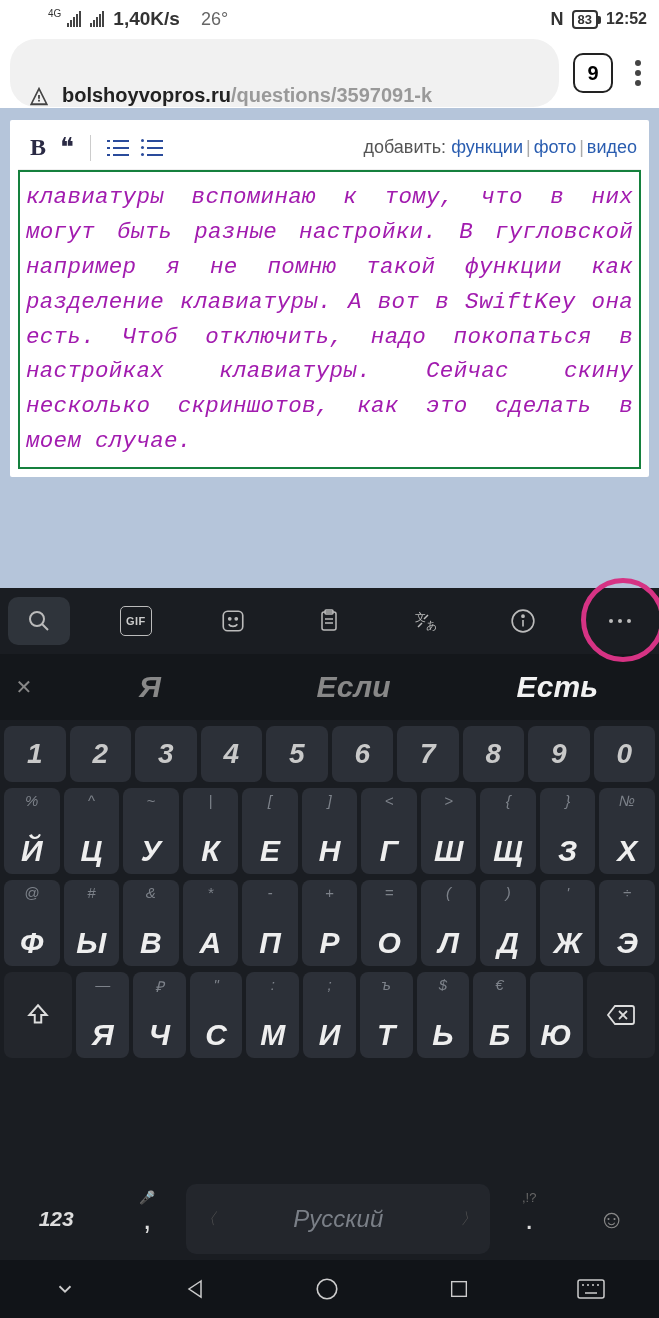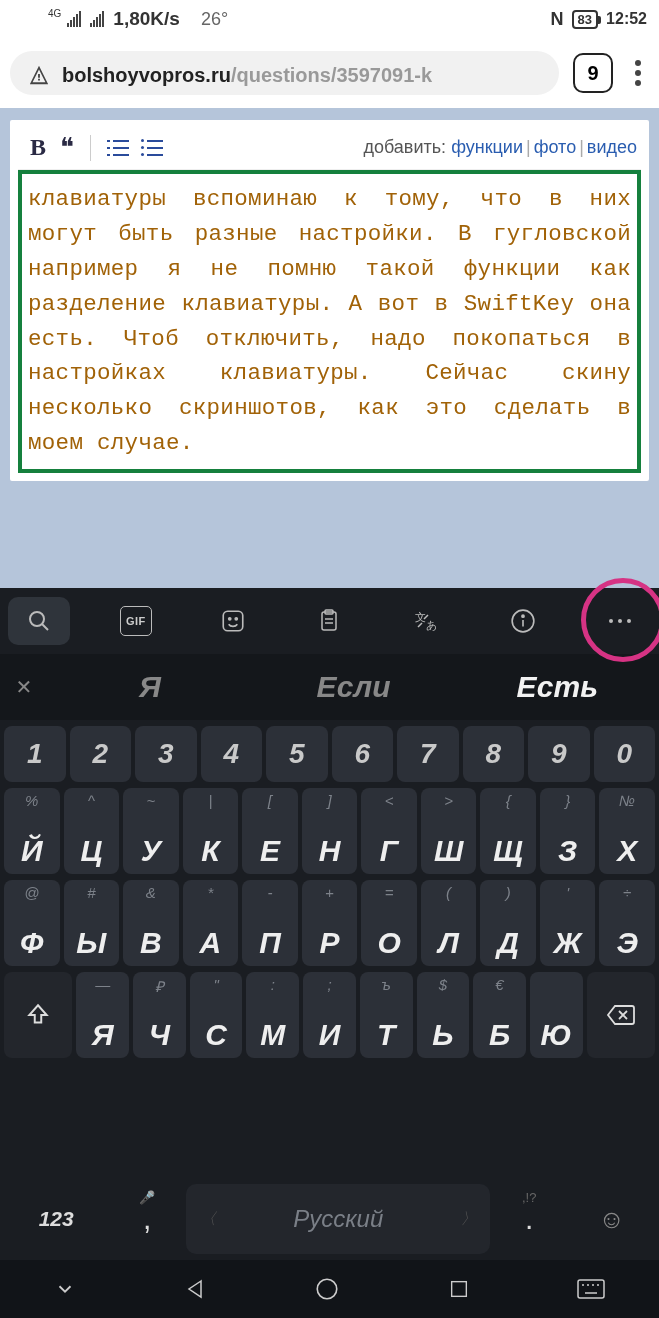--- a/index.html
+++ b/index.html
@@ -15,21 +15,21 @@
   .sig-label { font-size:10px; position:relative; top:-6px; margin-right:1px;margin-left:36px;}
   .speed { font-weight:700; font-size:19px; margin-left:4px;}
   .temp { font-size:18px; margin-left:16px; color:#666;}
   .nfc { font-weight:700; font-size:18px; }
   .battery { border:2px solid #333; border-radius:4px; padding:0 4px; font-size:13px; font-weight:700; position:relative;}
   .battery::after { content:""; position:absolute; right:-5px; top:4px; width:3px; height:8px; background:#333; border-radius:0 2px 2px 0;}
   .clock { font-weight:700; font-size:16px;}
   
   
   .url-row { height: 70px; display:flex; align-items:center; padding:0 10px; gap:14px; background:#fff;}
-  .url-field { flex:1; height:44px; background:#f1f1f1; border-radius:26px; display:flex; align-items:flex-start; padding:13px 18px; gap:12px; font-size:20px; overflow:hidden; white-space:nowrap;}
+  .url-field { flex:1; height:68px; background:#f1f1f1; border-radius:26px; display:flex; align-items:flex-end; padding:0 18px; gap:12px; font-size:20px; overflow:hidden; white-space:nowrap;}
   .url-dark { color:#222; font-weight:700;}
   .url-light { color:#999; font-weight:600;}
   .tab-count { width:40px; height:40px; border:2.5px solid #222; border-radius:10px; display:flex; align-items:center; justify-content:center; font-weight:700; font-size:20px;}
   .kebab { display:flex; flex-direction:column; gap:4px; padding:8px;}
   .kebab span { width:6px; height:6px; background:#444; border-radius:50%;}
 
   
   .page { background:#b5c5da; padding:12px 10px 0; height:480px; overflow:hidden;}
   .editor-card { background:#fff; border-radius:2px; padding:6px 8px 8px; }
   .editor-toolbar { display:flex; align-items:center; padding:6px 4px; border-bottom:1px solid #eee;}
@@ -37,21 +37,21 @@
   .tb-quote { font-family:Georgia,serif; font-size:26px; color:#2a2a44; padding:0 6px;}
   .tb-sep { width:1px; height:26px; background:#ccc; margin:0 10px;}
   .tb-list { width:22px; height:20px; display:inline-block; position:relative; margin:0 6px;}
   .tb-list::before,.tb-list::after{content:"";position:absolute;left:6px;right:0;height:2px;background:#2a4b9b;}
   .tb-list::before{top:2px;box-shadow:0 7px 0 #2a4b9b,0 14px 0 #2a4b9b;}
   .tb-list.b1::after{left:0;width:3px;top:2px;box-shadow:0 7px 0 #2a4b9b,0 14px 0 #2a4b9b;background:#2a4b9b;}
   .tb-list.b2::after{left:0;width:3px;height:3px;border-radius:50%;top:1px;box-shadow:0 7px 0 #2a4b9b,0 14px 0 #2a4b9b;background:#2a4b9b;}
   .tb-add { margin-left:auto; font-size:18px; color:#555;}
   .tb-link { color:#2a5db0; font-size:18px;}
   .tb-pipe { color:#aaa; margin:0 3px;}
-  .editor-body { border:4px solid #15803d; padding:8px 6px; font-family:"Courier New",monospace; font-size:22.5px; line-height:1.55; color:#a16207; text-align:justify; letter-spacing:0.3px;}
+  .editor-body { border:2px solid #15803d; padding:8px 6px; font-family:"Courier New",monospace; font-size:22.5px; line-height:1.55; color:#a21caf; text-align:justify; letter-spacing:0.3px;font-style:italic;}
 
   
   .kbd { position:absolute; left:0; right:0; top:588px; bottom:0; background:#1a1d22; color:#ddd; display:flex; flex-direction:column;}
   .kbd-toolbar { height:66px; display:flex; align-items:center; justify-content:space-between; padding:0 8px; position:relative;}
   .kbd-tb-btn { width:62px; height:48px; display:flex; align-items:center; justify-content:center; color:#ccc; border-radius:10px;}
   .kbd-tb-btn.search { background:#2f343b;}
   .circle-mark { position:absolute; right:-6px; top:-10px; width:84px; height:84px; border:5px solid #d63384; border-radius:50%; pointer-events:none;}
   .suggestions { height:66px; display:flex; align-items:center; background:#14171b;}
   .sug-close { width:48px; text-align:center; color:#888; font-size:20px;}
   .sug { flex:1; text-align:center; font-style:italic; font-size:30px; font-weight:600;}
@@ -94,21 +94,21 @@
         <span></span>
         <span></span>
       </span>
     <span class="signal" style="margin-left:4px">
         <span></span>
         <span></span>
         <span></span>
         <span></span>
         <span></span>
       </span>
-    <span class="speed">1,80K/s</span>
+    <span class="speed">1,40K/s</span>
     <span class="temp">26°</span>
   </div>
   <div class="status-right">
     <span class="nfc">N</span>
     <span class="battery">83</span>
     <span class="clock">12:52</span>
   </div>
 </div>
 
 <div class="url-row">

